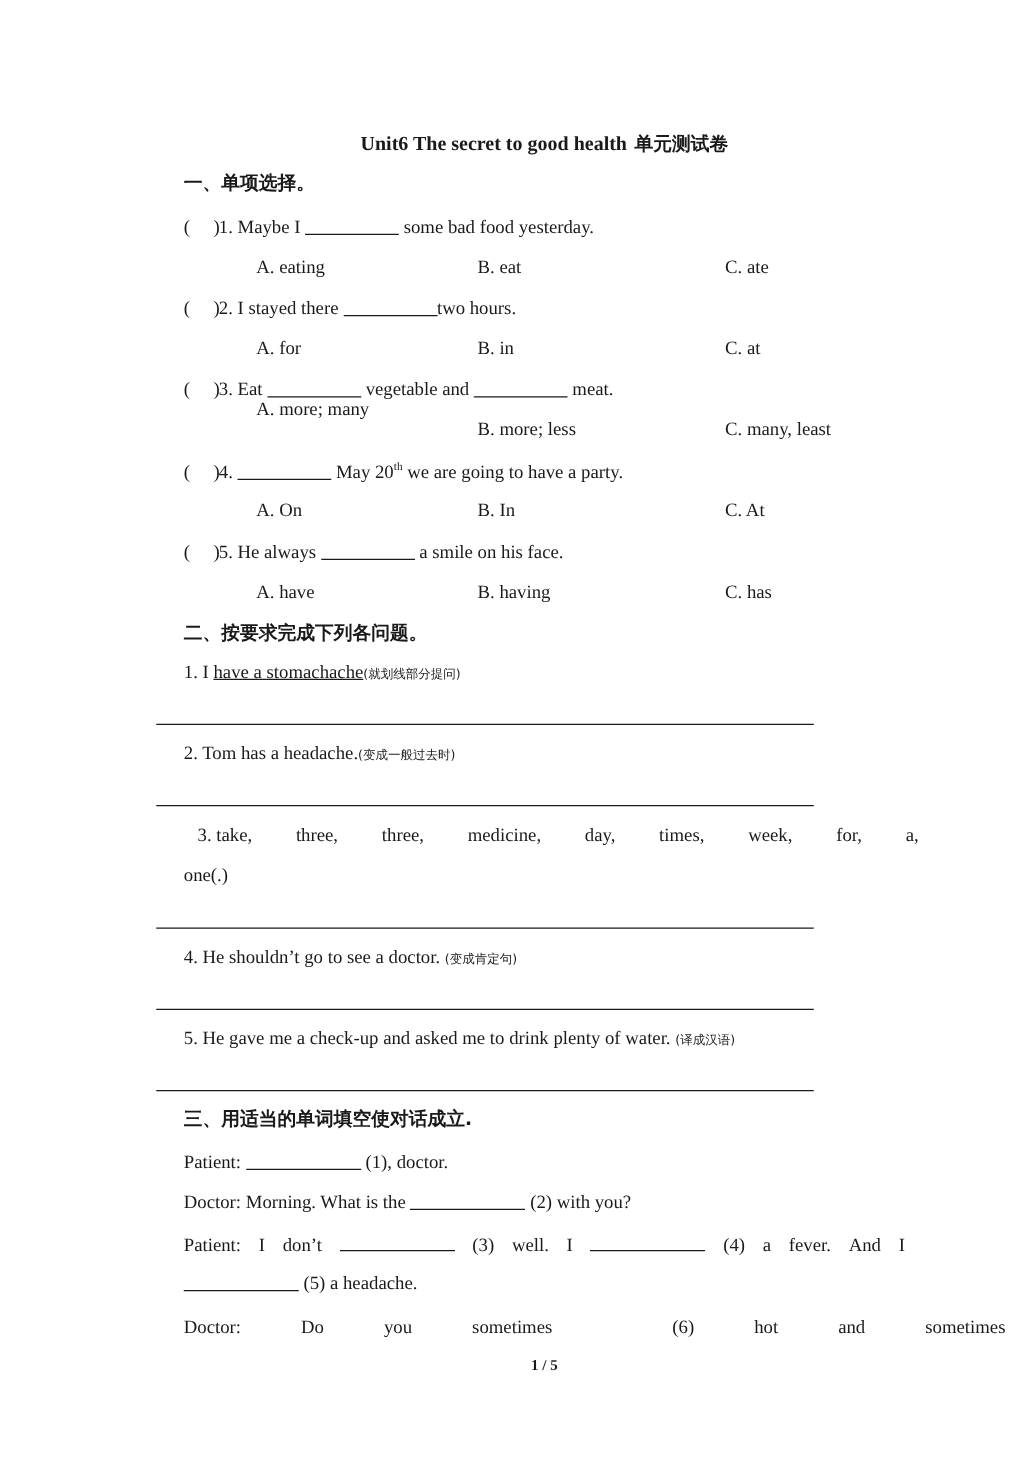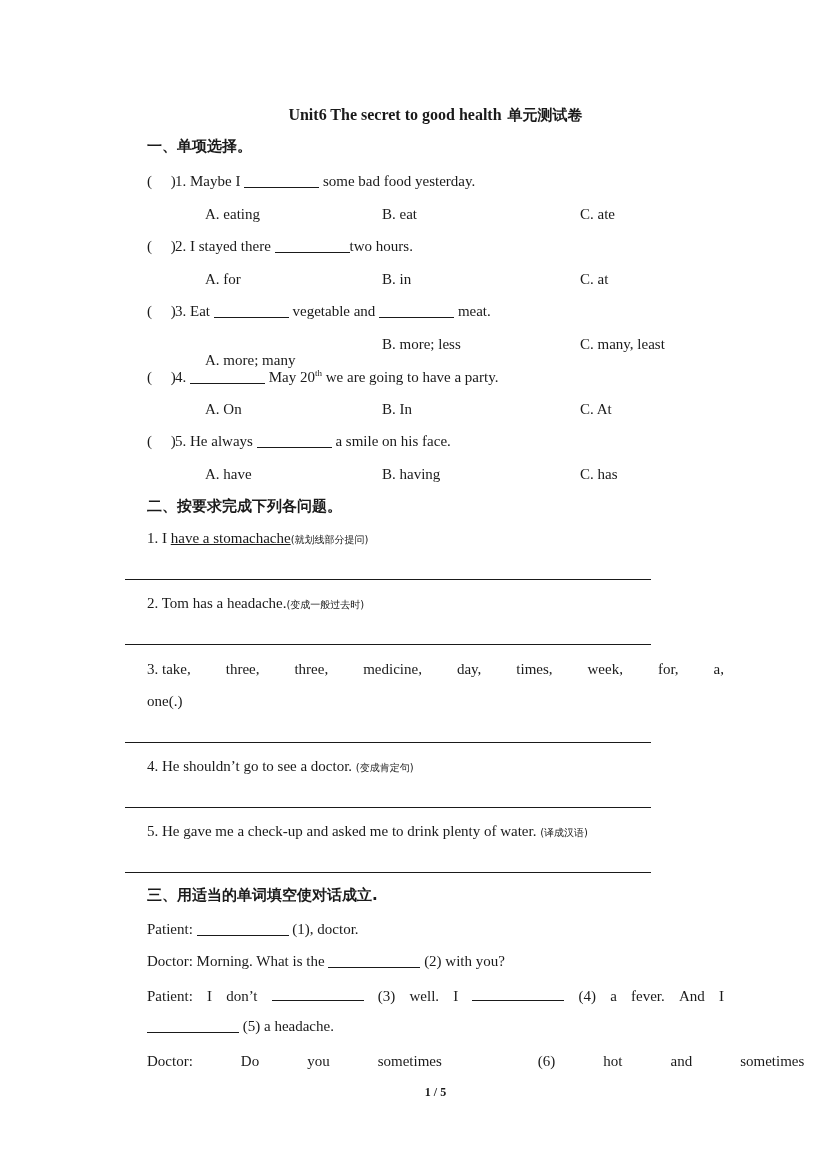--- a/index.html
+++ b/index.html
@@ -14,21 +14,21 @@
   .blank { display: inline-block; border-bottom: 1px solid #1a1a1a; height: 14px; vertical-align: -2px; }
   .b75 { width: 75px; }
   .b92 { width: 92px; }
   .opt { font-size: 15px; }
   .optA { left: 183px; }
   .optB { left: 360px; }
   .optC { left: 558px; }
   .ans-line { position: absolute; left: 125px; width: 526px; height: 0; border-top: 1px solid #1a1a1a; }
   .cn-inline { font-family: "DejaVu Sans", sans-serif; font-size: 10px; }
   .ul { text-decoration: underline; }
-  .justify-line { left: 125px; width: 577px; display: flex; justify-content: space-between; }
+  .justify-line { left: 136px; width: 577px; display: flex; justify-content: space-between; }
   sup { font-size: 9px; vertical-align: 6px; }
   .footer { left: 0; width: 827px; text-align: center; top: 1085px; font-size: 12px; font-weight: bold; }
   .dlg { left: 125px; }
   .dlg-justify { left: 125px; width: 577px; display: flex; justify-content: space-between; align-items: baseline; }
 </style>
 </head>
 <body>
 
 <div class="abs title">
   <span>Unit6 The secret to good health</span><span class="cn">单元测试卷</span>
@@ -56,21 +56,21 @@
 <div class="abs opt optC" style="top:271px;">C. at</div>
 
 <div class="abs q" style="top:303px;">
   <span class="paren">(&nbsp;&nbsp;&nbsp;&nbsp;&nbsp;)</span><span>3.</span>
   <span>Eat</span>
   <span class="blank b75"></span>
   <span>vegetable and</span>
   <span class="blank b75"></span>
   <span>meat.</span>
 </div>
-<div class="abs opt optA" style="top:352px;">A. more; many</div>
+<div class="abs opt optA" style="top:320px;">A. more; many</div>
 <div class="abs opt optB" style="top:336px;">B. more; less</div>
 <div class="abs opt optC" style="top:336px;">C. many, least</div>
 
 <div class="abs q" style="top:368px;">
   <span class="paren">(&nbsp;&nbsp;&nbsp;&nbsp;&nbsp;)</span><span>4.</span>
   <span class="blank b75"></span>
   <span>May 20</span><sup>th</sup><span> we are going to have a party.</span>
 </div>
 <div class="abs opt optA" style="top:401px;">A. On</div>
 <div class="abs opt optB" style="top:401px;">B. In</div>

